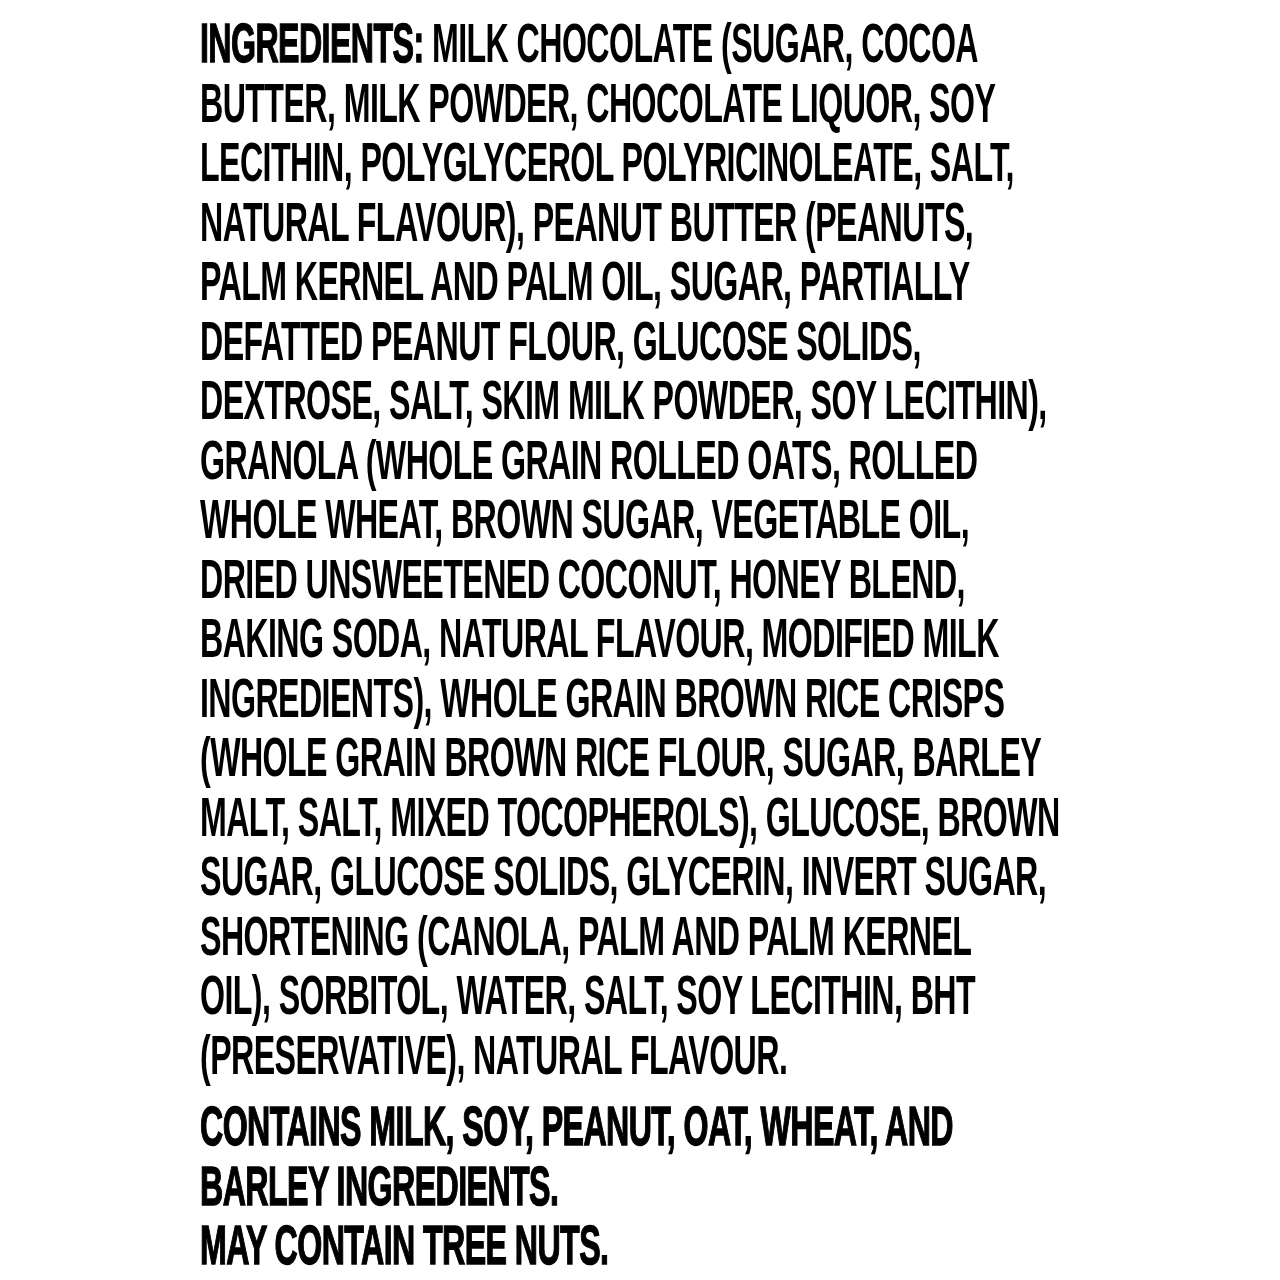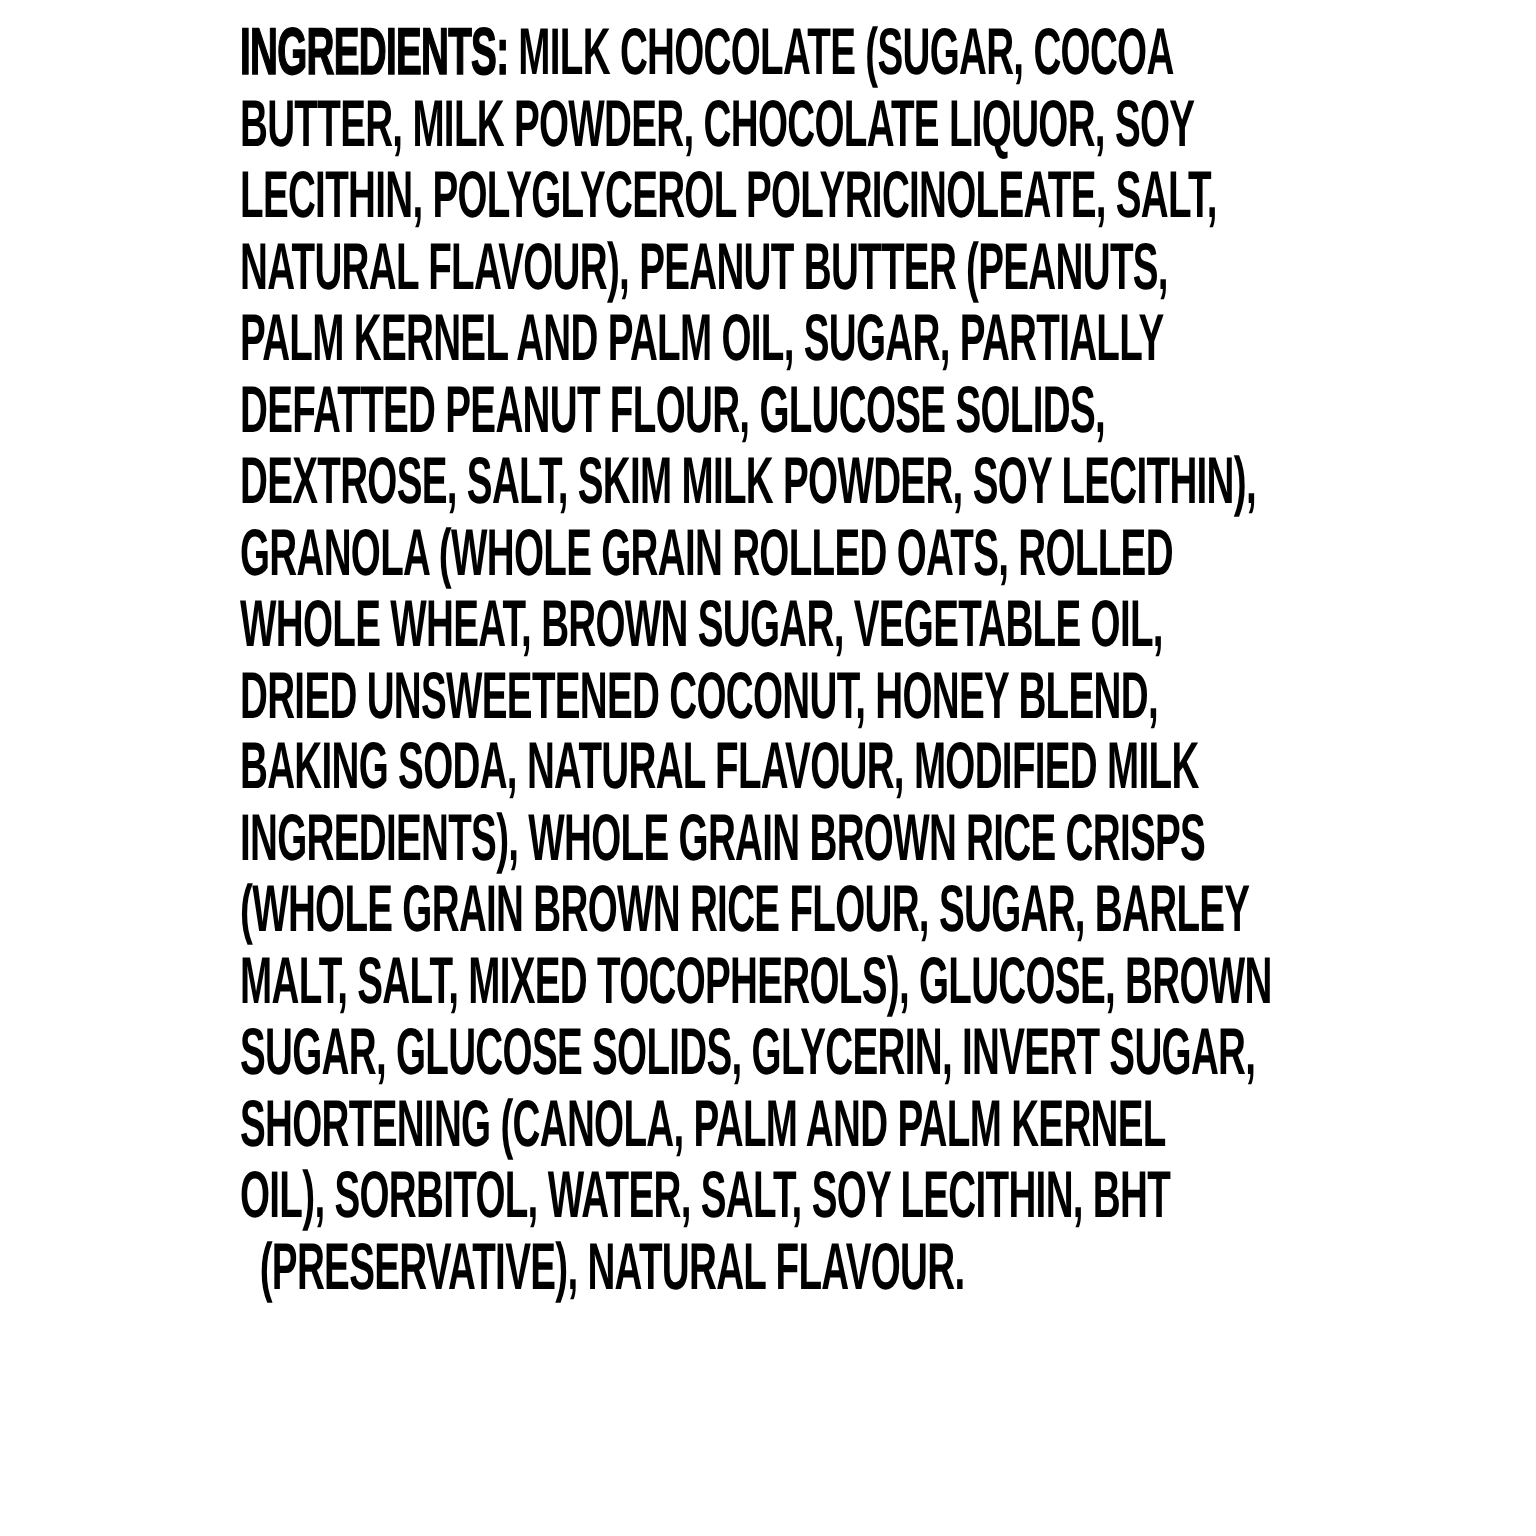--- a/index.html
+++ b/index.html
@@ -14,21 +14,20 @@
     position: absolute;
     top: 14px;
     left: 200px;
     width: 1060px;
     color: #000000;
     font-family: "Liberation Sans", sans-serif;
     font-weight: 700;
     font-size: 55px;
     line-height: 59.5px;
     letter-spacing: -1px;
-    text-align: center;
   }
   .line {
     white-space: nowrap;
     transform: scaleX(0.585);
     transform-origin: 0 0;
   }
   .heavy {
     -webkit-text-stroke: 1.4px #000000;
   }
   .allergens {
@@ -56,13 +55,18 @@
         <div class="line">BAKING SODA, NATURAL FLAVOUR, MODIFIED MILK</div>
         <div class="line">INGREDIENTS), WHOLE GRAIN BROWN RICE CRISPS</div>
         <div class="line">(WHOLE GRAIN BROWN RICE FLOUR, SUGAR, BARLEY</div>
         <div class="line">MALT, SALT, MIXED TOCOPHEROLS), GLUCOSE, BROWN</div>
         <div class="line">SUGAR, GLUCOSE SOLIDS, GLYCERIN, INVERT SUGAR,</div>
         <div class="line">SHORTENING (CANOLA, PALM AND PALM KERNEL</div>
         <div class="line">OIL), SORBITOL, WATER, SALT, SOY LECITHIN, BHT</div>
         <div class="line">(PRESERVATIVE), NATURAL FLAVOUR.</div>
       </div>
   </div>
+  <div class="allergens heavy">
+      <div class="line">CONTAINS MILK, SOY, PEANUT, OAT, WHEAT, AND</div>
+      <div class="line">BARLEY INGREDIENTS.</div>
+      <div class="line">MAY CONTAIN TREE NUTS.</div>
+    </div>
 </div>
 
 </body></html>

